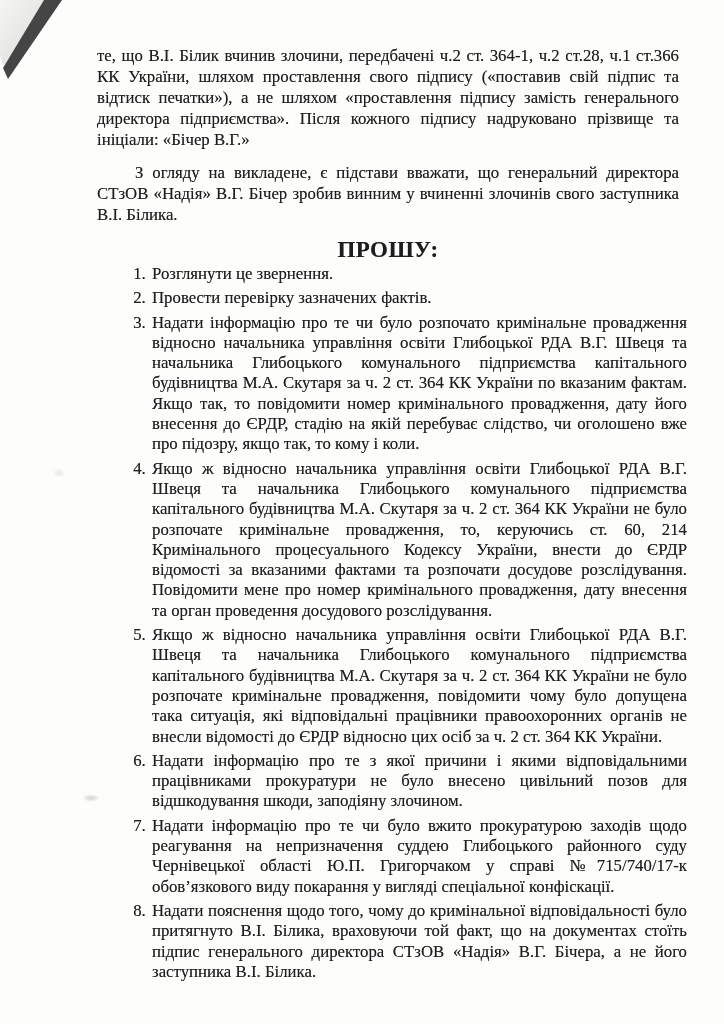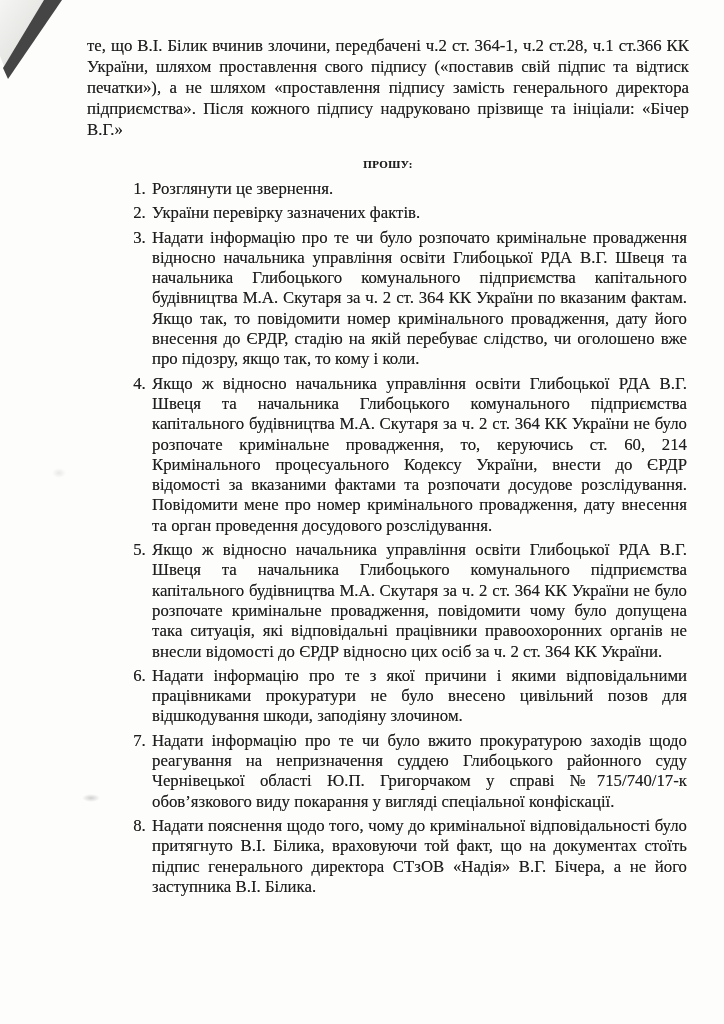--- a/index.html
+++ b/index.html
@@ -39,30 +39,30 @@
     position: absolute;
     left: 85px;
     top: 33px;
     width: 606px;
     text-align: justify;
     font-size: 16.8px;
     line-height: 21px;
     text-shadow: 0 0 0.5px rgba(25,25,25,0.55);
   }
   .content p {
-    margin: 2px;
+    margin: 12px;
   }
   p.indent {
     text-indent: 38px;
   }
   .heading {
     display: block;
     text-align: center;
     font-weight: bold;
-    font-size: 11px;
+    font-size: 23px;
     letter-spacing: 0.4px;
     margin: 14px 0 2px 0;
   }
   ol.petition {
     margin: 0;
     padding: 0 0 0 61px;
     list-style: decimal outside;
     line-height: 20.3px;
   }
   ol.petition li {
@@ -86,27 +86,28 @@
     <polygon points="62,0 44,0 3,68 8,79" fill="#454545"></polygon>
   </svg>
 
   <div class="smudge smudge-1"></div>
   <div class="smudge smudge-2"></div>
 
   <div class="content">
 
     <p>те, що В.І. Білик вчинив злочини, передбачені ч.2 ст. 364-1, ч.2 ст.28, ч.1 ст.366 КК України, шляхом проставлення свого підпису («поставив свій підпис та відтиск печатки»), а не шляхом «проставлення підпису замість генерального директора підприємства». Після кожного підпису надруковано прізвище та ініціали: «Бічер В.Г.»</p>
 
+    <p class="indent">З огляду на викладене, є підстави вважати, що генеральний директора СТзОВ «Надія» В.Г. Бічер зробив винним у вчиненні злочинів свого заступника В.І. Білика.</p>
 
 
     <span class="heading">ПРОШУ:</span>
 
     <ol class="petition">
       <li>Розглянути це звернення.</li>
-      <li>України перевірку зазначених фактів.</li>
+      <li>Провести перевірку зазначених фактів.</li>
       <li>Надати інформацію про те чи було розпочато кримінальне провадження відносно начальника управління освіти Глибоцької РДА В.Г. Швеця та начальника Глибоцького комунального підприємства капітального будівництва М.А. Скутаря за ч. 2 ст. 364 КК України по вказаним фактам. Якщо так, то повідомити номер кримінального провадження, дату його внесення до ЄРДР, стадію на якій перебуває слідство, чи оголошено вже про підозру, якщо так, то кому і коли.</li>
       <li>Якщо ж відносно начальника управління освіти Глибоцької РДА В.Г. Швеця та начальника Глибоцького комунального підприємства капітального будівництва М.А. Скутаря за ч. 2 ст. 364 КК України не було розпочате кримінальне провадження, то, керуючись ст. 60, 214 Кримінального процесуального Кодексу України, внести до ЄРДР відомості за вказаними фактами та розпочати досудове розслідування. Повідомити мене про номер кримінального провадження, дату внесення та орган проведення досудового розслідування.</li>
       <li>Якщо ж відносно начальника управління освіти Глибоцької РДА В.Г. Швеця та начальника Глибоцького комунального підприємства капітального будівництва М.А. Скутаря за ч. 2 ст. 364 КК України не було розпочате кримінальне провадження, повідомити чому було допущена така ситуація, які відповідальні працівники правоохоронних органів не внесли відомості до ЄРДР відносно цих осіб за ч. 2 ст. 364 КК України.</li>
       <li>Надати інформацію про те з якої причини і якими відповідальними працівниками прокуратури не було внесено цивільний позов для відшкодування шкоди, заподіяну злочином.</li>
       <li>Надати інформацію про те чи було вжито прокуратурою заходів щодо реагування на непризначення суддею Глибоцького районного суду Чернівецької області Ю.П. Григорчаком у справі №715/740/17-к обов’язкового виду покарання у вигляді спеціальної конфіскації.</li>
       <li>Надати пояснення щодо того, чому до кримінальної відповідальності було притягнуто В.І. Білика, враховуючи той факт, що на документах стоїть підпис генерального директора СТзОВ «Надія» В.Г. Бічера, а не його заступника В.І. Білика.</li>
     </ol>
 
   </div>
 </div>

